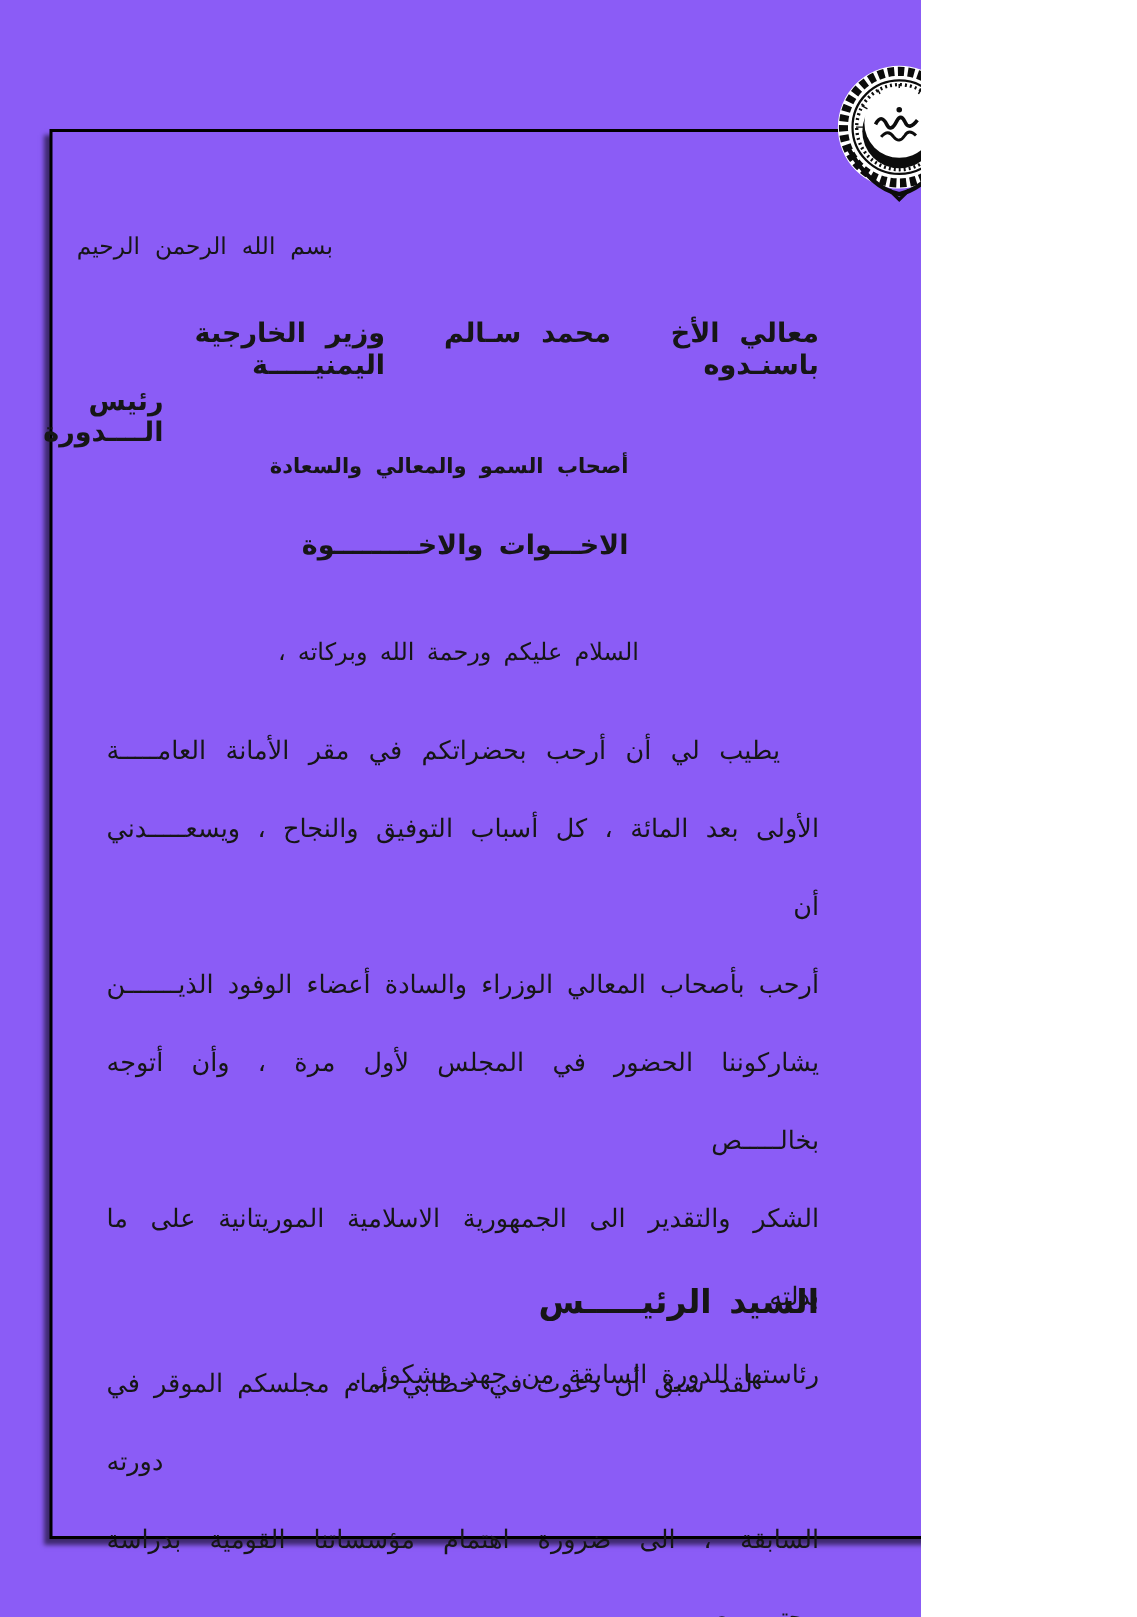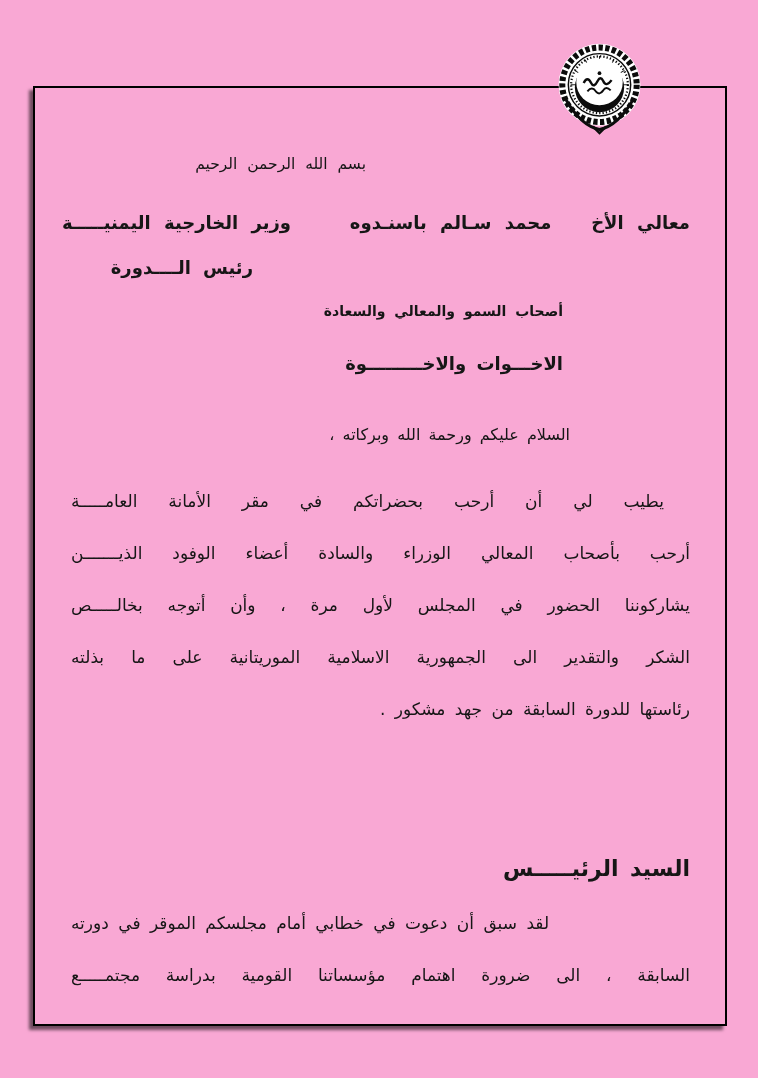--- a/index.html
+++ b/index.html
@@ -3,21 +3,21 @@
 <meta charset="utf-8">
 <style>
   * { box-sizing: border-box; }
   html, body { margin: 0; padding: 0; }
   body {
     width: 758px; height: 1078px;
     background: #ffffff;
     font-family: "DejaVu Sans", sans-serif;
     color: #161616;
   }
-  .page { position: relative; width: 758px; height: 1078px; overflow: hidden; background: #f9a8d4; text-decoration: underline; }
+  .page { position: relative; width: 614px; height: 1078px; overflow: hidden; background: #8b5cf6; text-decoration: underline; }
 
   .frame {
     position: absolute; left: 33px; top: 86px; width: 694px; height: 940px;
     border: 2.5px solid #000;
     box-shadow: -4px 4px 3px rgba(0,0,0,0.55);
   }
 
   .abs { position: absolute; direction: rtl; text-align: right; }
   .bold { font-weight: bold; }
   .pre { white-space: pre-wrap; }
@@ -97,20 +97,21 @@
   </div>
   <div class="abs title2 bold">رئيس الــــدورة</div>
 
   <div class="abs sal1 bold">أصحاب السمو والمعالي والسعادة</div>
   <div class="abs sal2 bold">الاخـــوات والاخـــــــــوة</div>
 
   <div class="abs greet">السلام عليكم ورحمة الله وبركاته ،</div>
 
   <div class="abs para p1">
     <div class="bl j ind">يطيب لي أن أرحب بحضراتكم في مقر الأمانة العامـــــة</div>
+    <div class="bl j">الأولى بعد المائة ، كل أسباب التوفيق والنجاح ، ويسعـــــدني أن</div>
     <div class="bl j">أرحب بأصحاب المعالي الوزراء والسادة أعضاء الوفود الذيـــــــن</div>
     <div class="bl j">يشاركوننا الحضور في المجلس لأول مرة ، وأن أتوجه بخالـــــص</div>
     <div class="bl j">الشكر والتقدير الى الجمهورية الاسلامية الموريتانية على ما بذلته</div>
     <div class="bl">رئاستها للدورة السابقة من جهد مشكور .</div>
   </div>
 
   <div class="abs h2 bold">السيد الرئيـــــس</div>
 
   <div class="abs para p2">
     <div class="bl ind2">لقد سبق أن دعوت في خطابي أمام مجلسكم الموقر في دورته</div>

